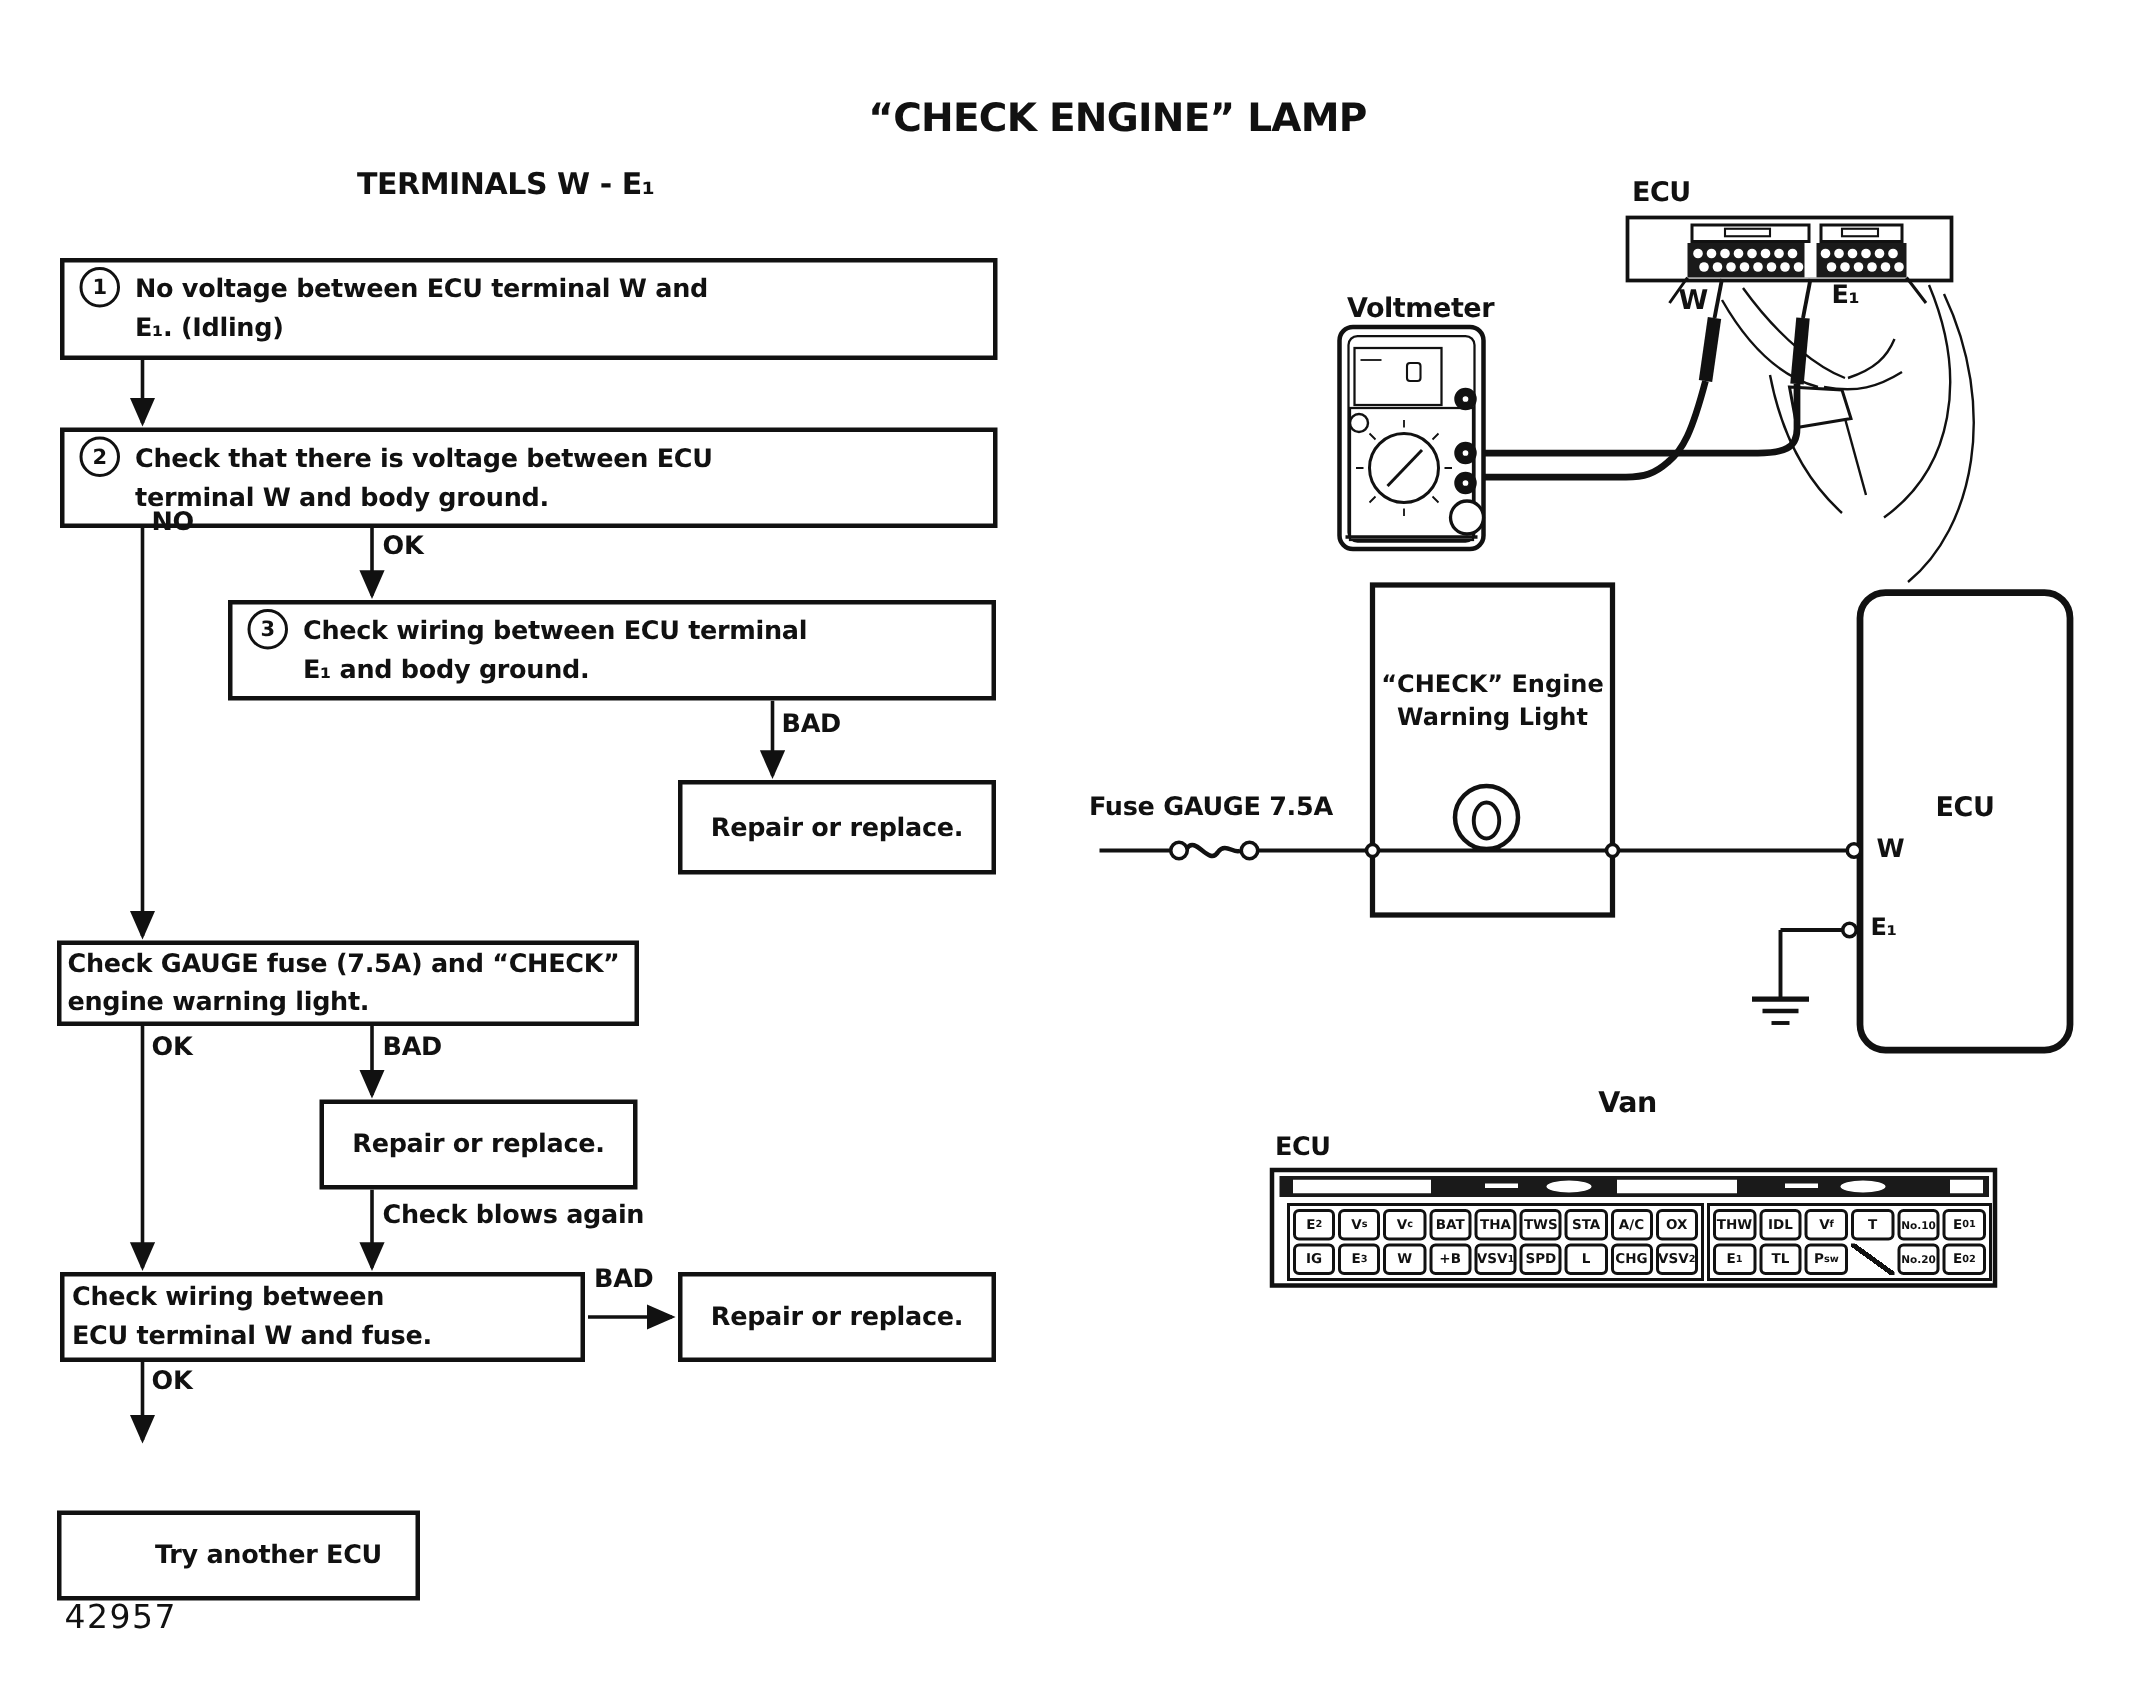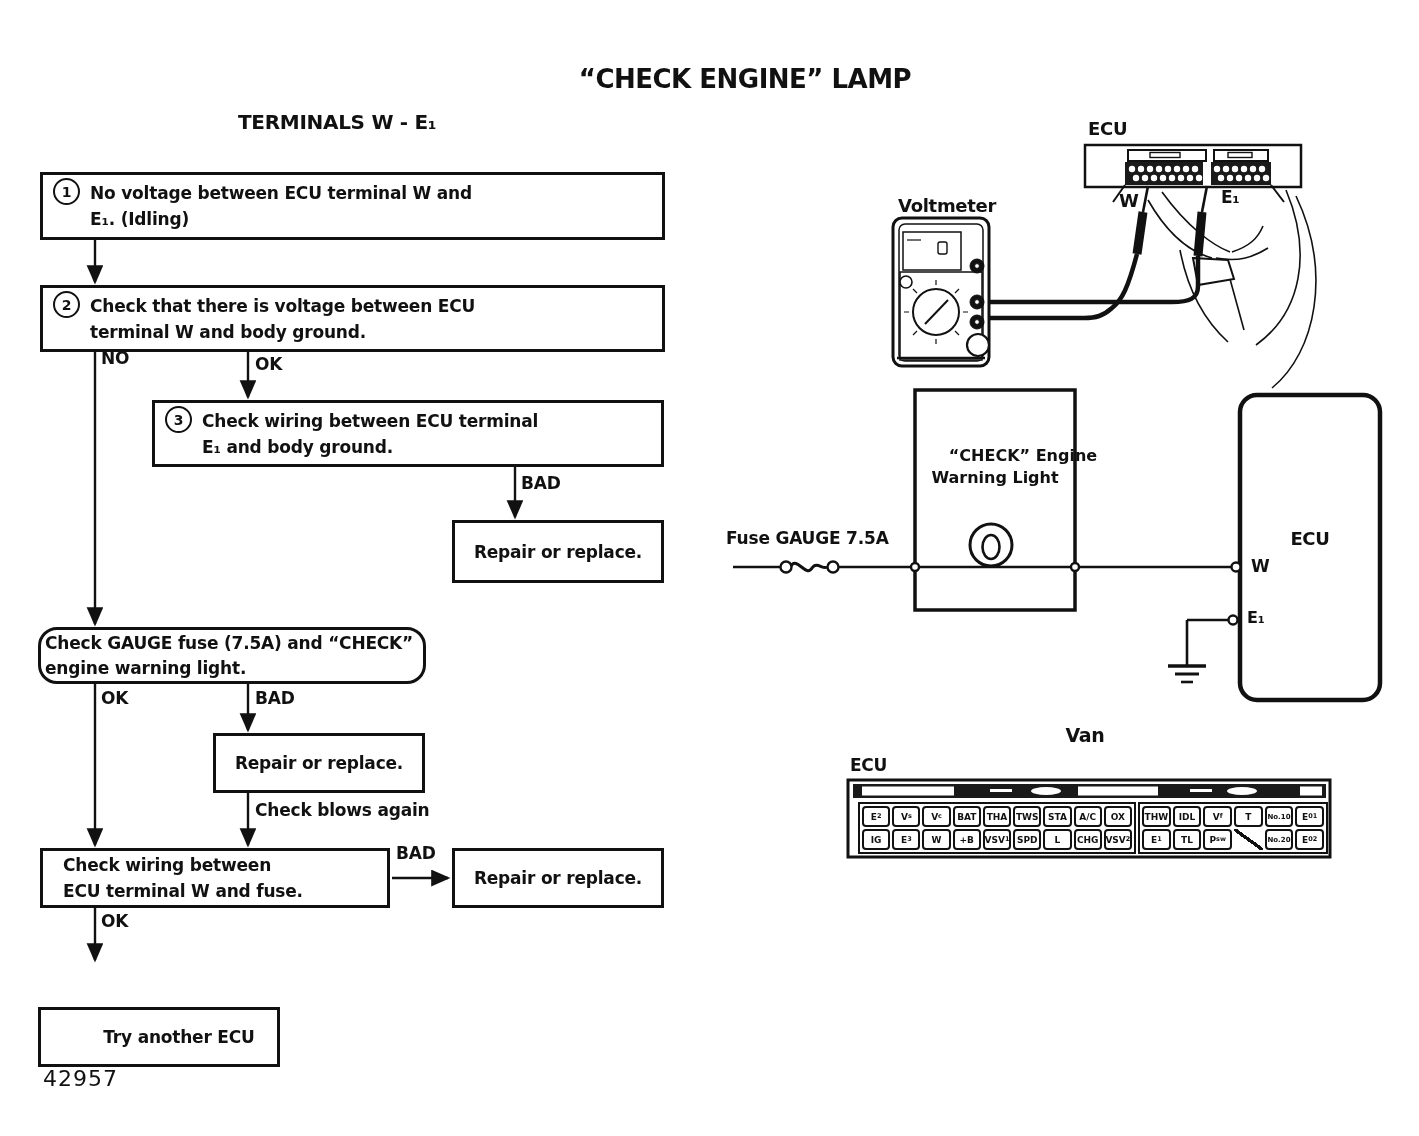--- a/index.html
+++ b/index.html
@@ -220,64 +220,64 @@
     <span class="lines">
       <span>Check wiring between ECU terminal</span><br>
       <span>E₁ and body ground.</span>
     </span>
   </div>
 
   <div class="box center" style="left:452px;top:520px;width:212px;height:63px;">
     <span>Repair or replace.</span>
   </div>
 
-  <div class="box" style="left:38px;top:627px;width:388px;height:57px;padding-left:4px;line-height:25px;border-radius:19px;">
+  <div class="box" style="left:38px;top:627px;width:388px;height:57px;padding-left:4px;line-height:25px;">
     <span class="lines" style="margin-left:0;">
       <span>Check GAUGE fuse (7.5A) and “CHECK”</span><br>
       <span>engine warning light.</span>
     </span>
   </div>
 
   <div class="box center" style="left:213px;top:733px;width:212px;height:60px;">
     <span>Repair or replace.</span>
   </div>
 
-  <div class="box" style="left:40px;top:848px;width:350px;height:60px;padding-left:20px;">
+  <div class="box" style="left:40px;top:848px;width:350px;height:60px;padding-left:5px;">
     <span class="lines" style="margin-left:0;">
       <span>Check wiring between</span><br>
       <span>ECU terminal W and fuse.</span>
     </span>
   </div>
 
   <div class="box center" style="left:452px;top:848px;width:212px;height:60px;">
     <span>Repair or replace.</span>
   </div>
 
   <div class="box" style="left:38px;top:1007px;width:242px;height:60px;padding-left:40px;justify-content:center;">
     <span>Try another ECU</span>
   </div>
 
-  <div class="lbl" style="left:101px;top:348px;">NO</div>
+  <div class="lbl" style="left:101px;top:338px;">NO</div>
   <div class="lbl" style="left:255px;top:354px;">OK</div>
   <div class="lbl" style="left:521px;top:473px;">BAD</div>
   <div class="lbl" style="left:101px;top:688px;">OK</div>
   <div class="lbl" style="left:255px;top:688px;">BAD</div>
   <div class="lbl" style="left:255px;top:800px;">Check blows again</div>
   <div class="lbl" style="left:396px;top:843px;">BAD</div>
   <div class="lbl" style="left:101px;top:911px;">OK</div>
 
   <div class="abs code" style="left:43px;top:1066px;">42957</div>
 
   <div class="abs small-ttl" style="left:1088px;top:118px;">ECU</div>
   <div class="abs small-ttl" style="left:898px;top:195px;">Voltmeter</div>
   <div class="abs small-ttl" style="left:1119px;top:190px;">W</div>
   <div class="abs small-ttl" style="left:1221px;top:187px;font-size:17px;">E₁</div>
 
   <div class="lbl" style="left:726px;top:528px;">Fuse GAUGE 7.5A</div>
-  <div class="abs" style="left:948px;top:446px;width:150px;text-align:center;font-weight:bold;font-size:16px;">“CHECK” Engine</div>
+  <div class="abs" style="left:920px;top:446px;width:150px;text-align:center;font-weight:bold;font-size:16px;">“CHECK” Engine</div>
   <div class="abs" style="left:920px;top:468px;width:150px;text-align:center;font-weight:bold;font-size:16px;">Warning Light</div>
   <div class="abs small-ttl" style="left:1240px;top:528px;width:140px;text-align:center;">ECU</div>
   <div class="lbl" style="left:1251px;top:556px;">W</div>
   <div class="lbl" style="left:1247px;top:608px;font-size:16px;">E₁</div>
 
   <div class="abs small-ttl" style="left:1000px;top:724px;width:170px;text-align:center;font-size:19px;">Van</div>
   <div class="abs small-ttl" style="left:850px;top:755px;font-size:17px;">ECU</div>
 
   <div class="vgroup" style="left:858px;top:802px;width:278px;height:52px;grid-template-columns:repeat(9,1fr);">
       <div class="vcell">E<sub>2</sub></div>

